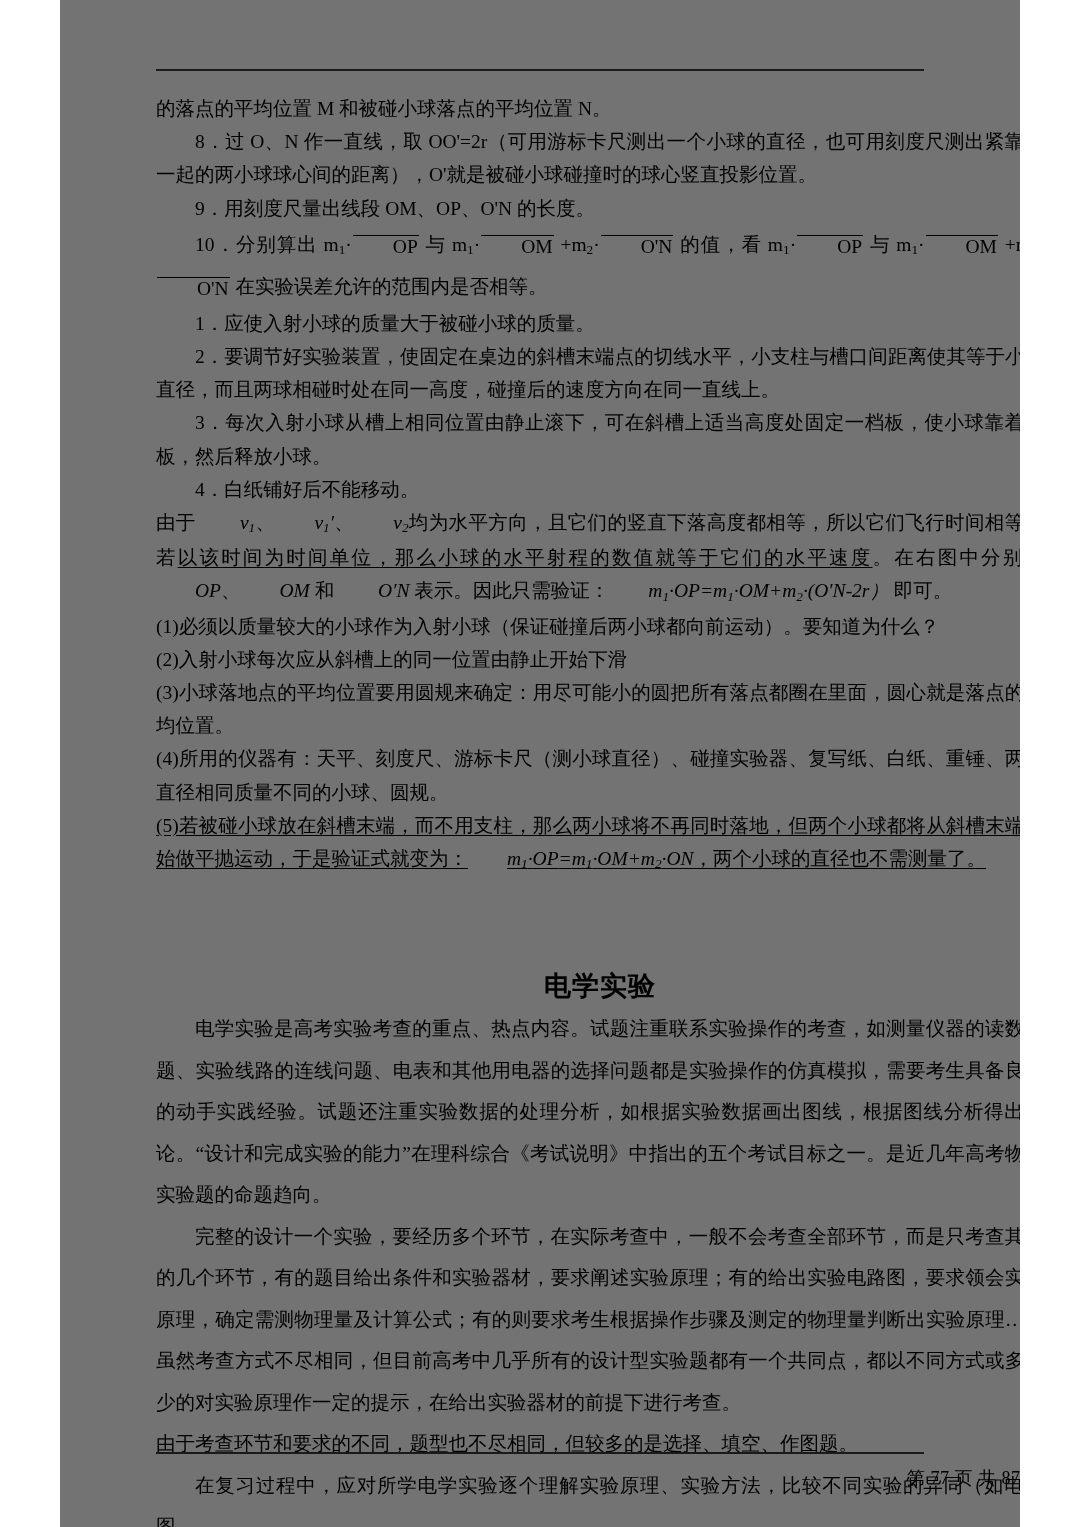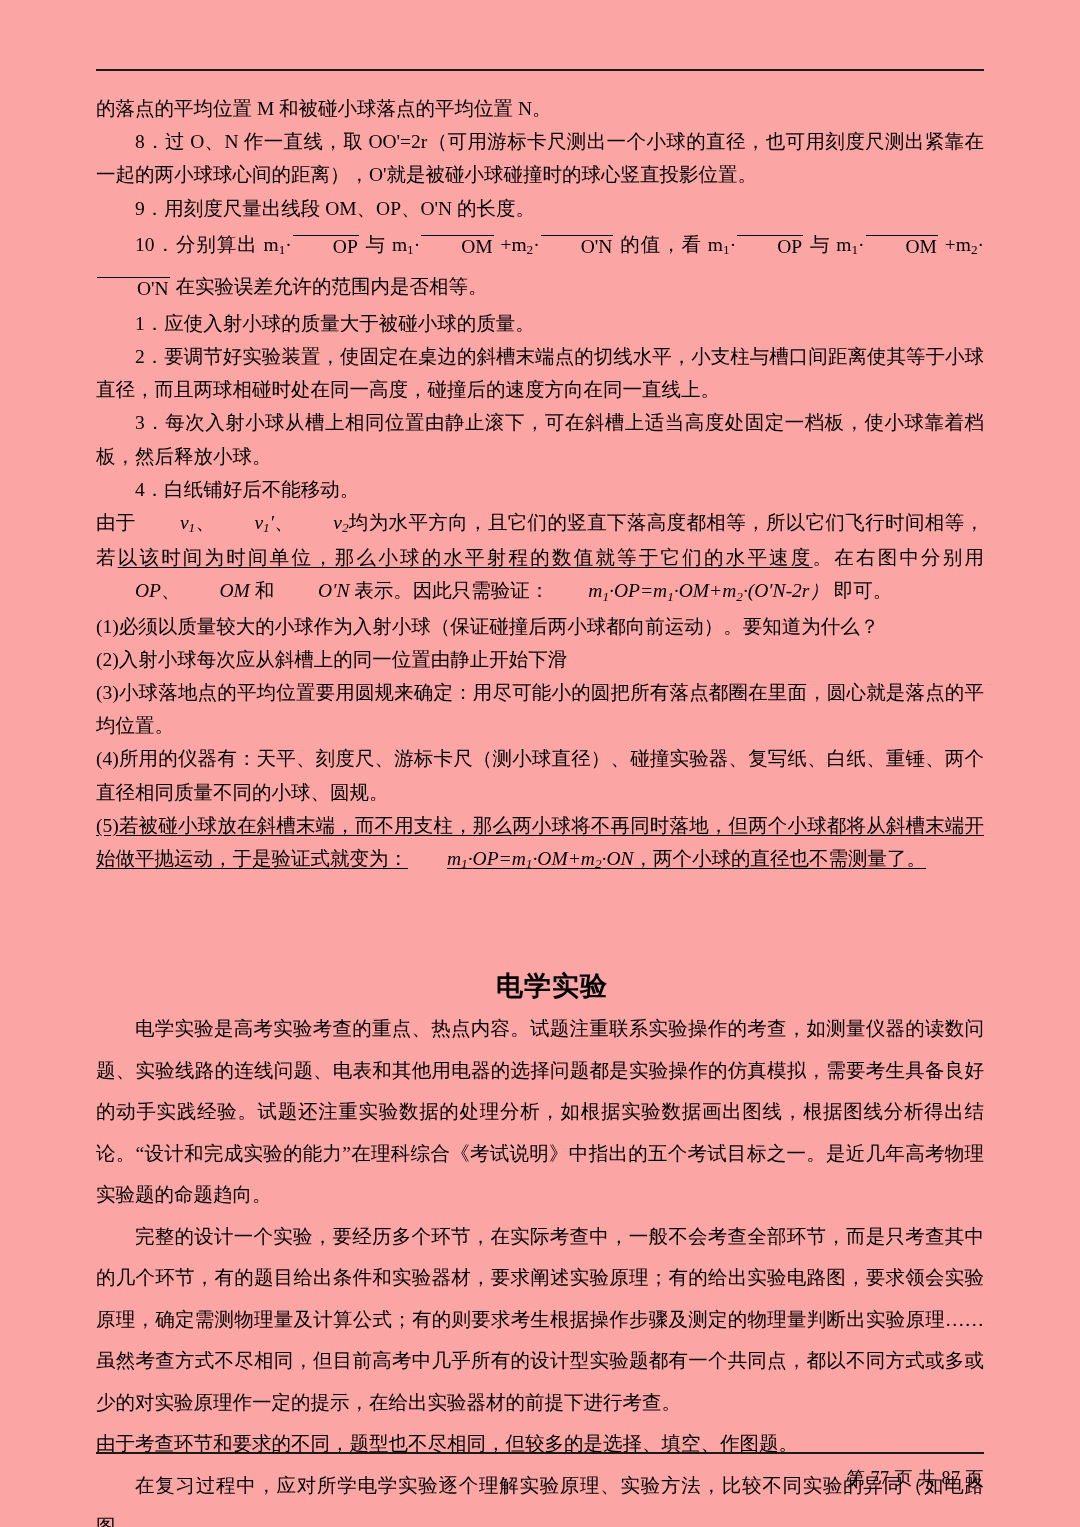--- a/index.html
+++ b/index.html
@@ -7,24 +7,24 @@
     margin: 0;
     padding: 0;
     background: #ffffff;
   }
   body {
     font-family: "Liberation Serif", "DejaVu Serif", serif;
     color: #000000;
   }
   .page {
     position: relative;
-    width: 1080px;
+    width: 960px;
     height: 1527px;
     box-sizing: border-box;
-    background: #fca5a5;
+    background: #737373;
     margin: 0 auto;
     overflow: hidden;
   }
   .rule-top {
     position: absolute;
     left: 96px;
     right: 96px;
     top: 69px;
     height: 0;
     border-top: 2px solid #1a1a1a;
@@ -95,21 +95,21 @@
     font-style: normal;
     position: relative;
     top: 2px;
     margin: 0 1px;
   }
   .step10 {
     line-height: 40px;
   }
   .sec-title {
     position: absolute;
-    left: 108px;
+    left: 96px;
     top: 968px;
     width: 888px;
     text-align: center;
     font-size: 27px;
     font-weight: bold;
     letter-spacing: 1px;
     font-family: "Liberation Sans", "DejaVu Sans", sans-serif;
   }
   .lower-block {
     position: absolute;

